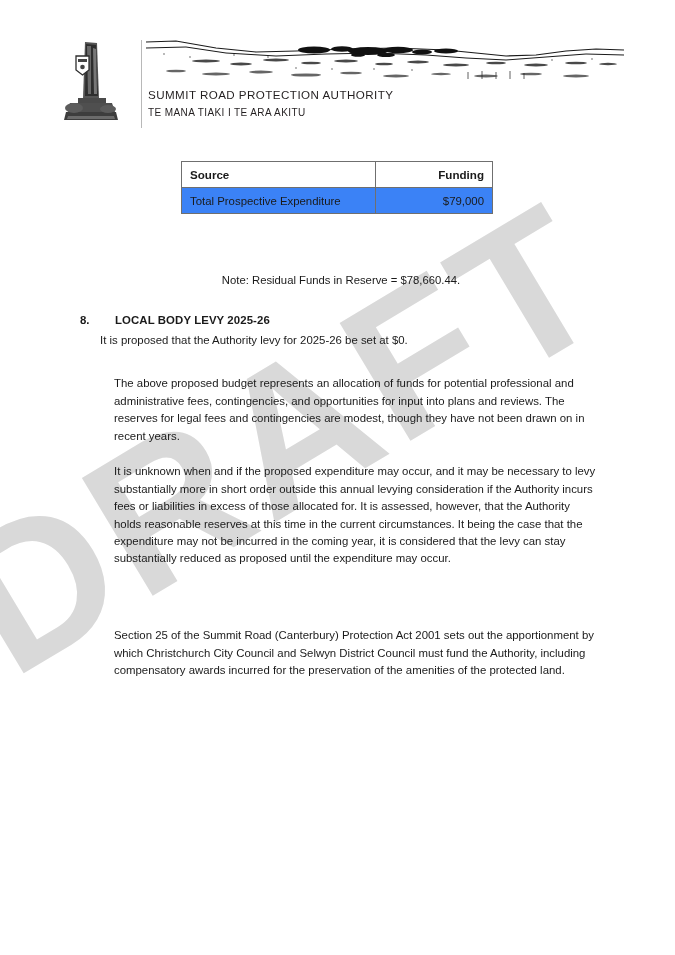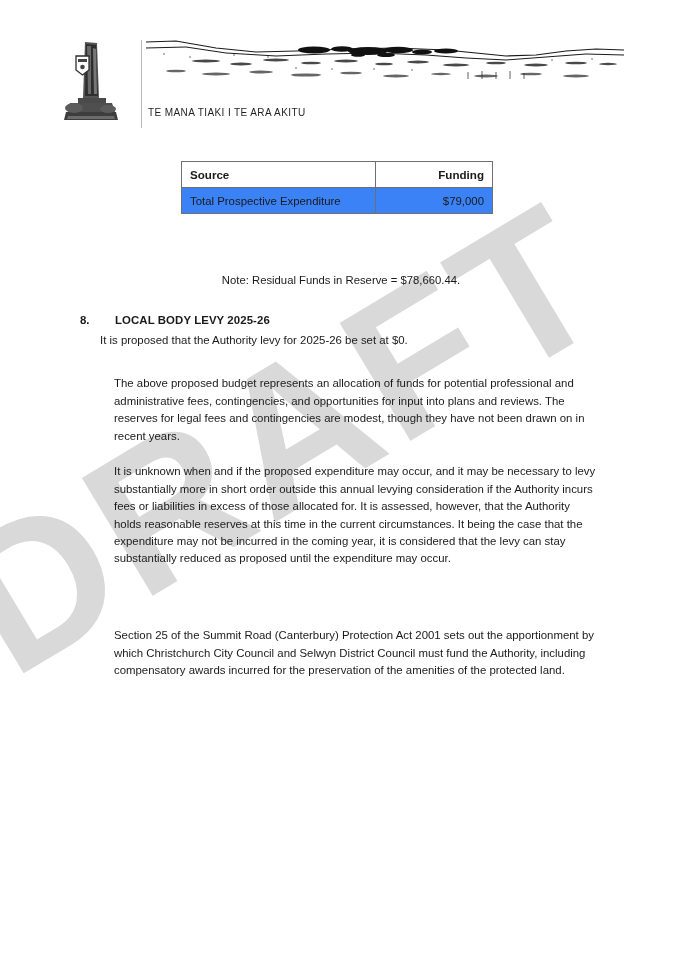--- a/index.html
+++ b/index.html
@@ -263,20 +263,21 @@
           <circle cx="122" cy="19" r="0.9"></circle>
         <circle cx="150" cy="30" r="0.9"></circle>
           <circle cx="186" cy="31" r="0.9"></circle>
         <circle cx="228" cy="31" r="0.9"></circle>
           <circle cx="266" cy="32" r="0.9"></circle>
         <circle cx="406" cy="22" r="0.9"></circle>
           <circle cx="446" cy="21" r="0.9"></circle>
       </g>
     </svg>
 
+    <div id="org-name">SUMMIT ROAD PROTECTION AUTHORITY</div>
     <div id="org-tagline">TE MANA TIAKI I TE ARA AKITU</div>
   </div>
 
   <div id="content">
 
     <table id="funding-table">
       <thead>
         <tr>
           <th class="col-source">Source</th>
           <th class="col-funding">Funding</th>

